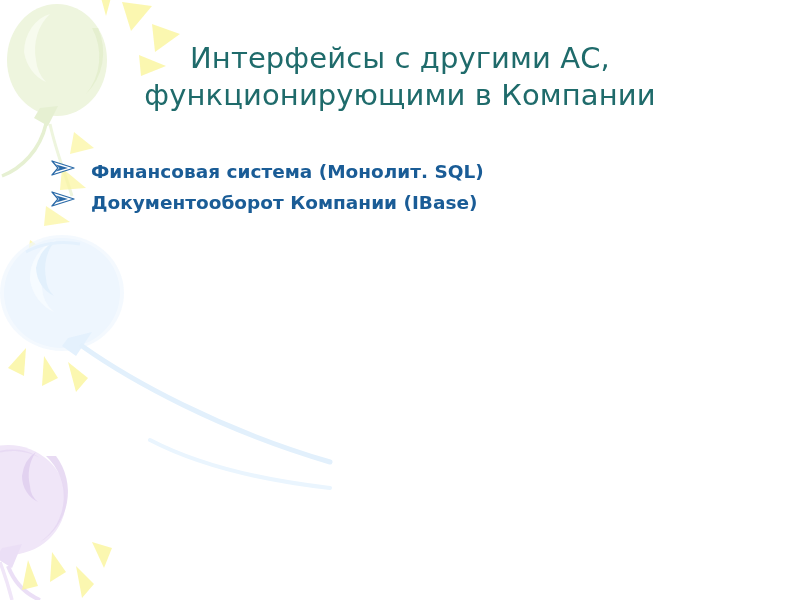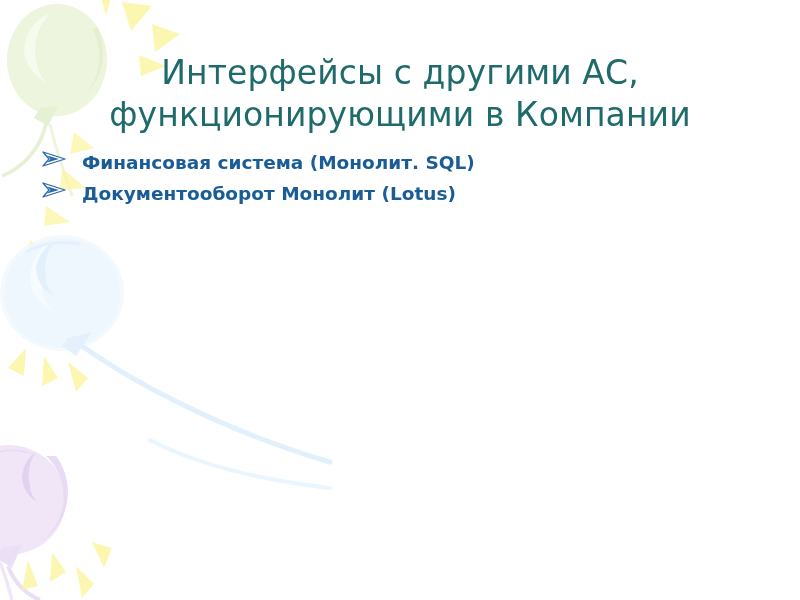--- a/index.html
+++ b/index.html
@@ -30,37 +30,37 @@
   
   #title-block {
     position: absolute;
     left: 50px;
     top: 40px;
     width: 700px;
     z-index: 5;
     text-align: center;
   }
   #slide-title {
-    margin: 12px;
+    margin: 0;
     font-family: "DejaVu Sans", "Liberation Sans", sans-serif;
-    font-size: 33px;
+    font-size: 29px;
     font-weight: 400;
     line-height: 1.28;
     letter-spacing: 0.1px;
     color: #1f6b6b;
     white-space: pre-line;
   }
 
   
   #bullet-list {
     position: absolute;
     left: 26px;
     top: 143px;
     width: 740px;
-    margin: 8px;
+    margin: 17px;
     padding: 0;
     list-style: none;
     z-index: 5;
   }
   .bullet-row {
     display: flex;
     align-items: flex-start;
     margin: 0 0 8px 0;
     height: 23px;
   }
@@ -192,19 +192,19 @@
       <span class="bullet-text">Финансовая система (Монолит. SQL)</span>
     </li>
 
     <li class="bullet-row">
       <span class="bullet-marker">
         <svg width="24" height="16" viewBox="0 0 24 16" xmlns="http://www.w3.org/2000/svg" aria-hidden="true">
           <polygon points="1,1 23,8 1,15 7,8" fill="#ffffff" stroke="#2a6aa8" stroke-width="1.3" stroke-linejoin="round"></polygon>
           <polygon points="5,4.5 17,8 5,11.5 8.5,8" fill="#2a6aa8"></polygon>
         </svg>
       </span>
-      <span class="bullet-text">Документооборот Монолит (Lotus)</span>
+      <span class="bullet-text">Документооборот Компании (IBase)</span>
     </li>
 
 
   </ul>
 
 </div>
 
 </body></html>

